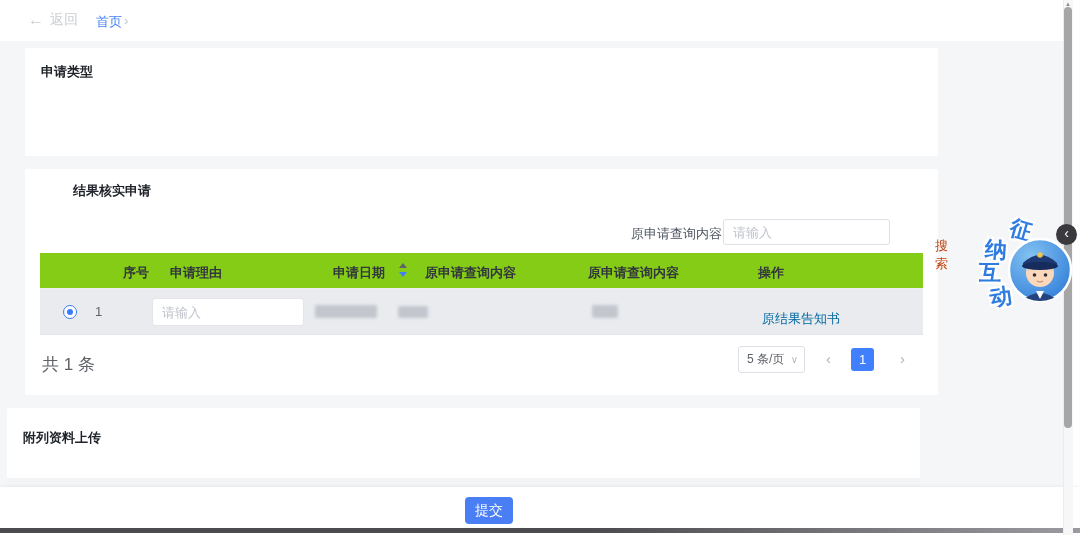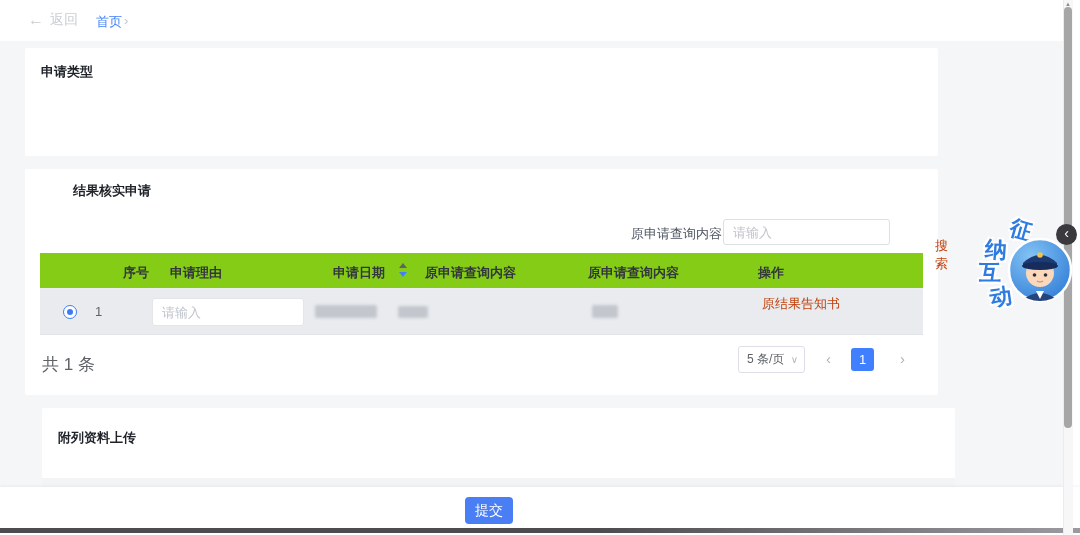--- a/index.html
+++ b/index.html
@@ -54,31 +54,31 @@
 
   .tbl-row { position:relative; height:46px; background:#e9ebef; border-bottom:1px solid #e2e4e8; }
   .row-radio { position:absolute; left:23px; top:16px; }
   .cell-index { position:absolute; left:55px; top:15px; font-size:13px; color:#5f6368; }
   .row-input { position:absolute; left:112px; top:9px; width:152px; height:28px; border:1px solid #e3e5e9; border-radius:3px; font-size:13px; color:#606266; padding:0 9px; outline:none; background:#fff; }
   .row-input::placeholder { color:#c0c4cc; }
   .blob { position:absolute; background:#c3c7cd; border-radius:2px; filter:blur(1.5px); }
   .blob-date   { left:275px; top:16px; width:62px; height:13px; }
   .blob-query  { left:358px; top:17px; width:30px; height:12px; }
   .blob-result { left:552px; top:16px; width:26px; height:13px; }
-  .action-link { position:absolute; left:722px; top:6px; font-size:13px; color:#c2410c; cursor:pointer; }
+  .action-link { position:absolute; left:722px; top:21px; font-size:13px; color:#0369a1; cursor:pointer; }
 
   .total-count { position:absolute; left:17px; top:184px; font-size:17px; color:#5f6368; }
   .page-size { position:absolute; left:713px; top:177px; width:67px; height:27px; border:1px solid #dcdfe6; border-radius:3px; background:#fff; font-size:12px; color:#5f6368; display:flex; align-items:center; justify-content:space-between; padding:0 6px 0 8px; cursor:pointer; }
   .page-size .chev { color:#b4b8bf; font-size:10px; }
   .page-prev { position:absolute; left:801px; top:181px; font-size:15px; color:#aeb2b9; cursor:pointer; }
   .page-cur { position:absolute; left:826px; top:179px; width:23px; height:23px; background:#4080ff; border-radius:3px; color:#fff; font-size:13px; display:flex; align-items:center; justify-content:center; cursor:pointer; }
   .page-next { position:absolute; left:875px; top:181px; font-size:15px; color:#aeb2b9; cursor:pointer; }
 
   
-  .card3 { left:42px; top:408px; width:913px; height:79px; }
+  .card3 { left:7px; top:408px; width:913px; height:79px; }
   .card3 .card-title { position:absolute; left:16px; top:21px; }
   .upload-strip { position:absolute; left:0; top:70px; width:913px; height:9px; background:#f3f4f6; }
 
   
   .footer { position:absolute; left:0; top:487px; width:1080px; height:51px; background:#fff; box-shadow:0 -1px 3px rgba(0,0,0,0.05); }
   .submit-btn { position:absolute; left:465px; top:10px; width:48px; height:27px; background:#4a7ef5; border:none; border-radius:4px; color:#fff; font-size:14px; cursor:pointer; display:flex; align-items:center; justify-content:center; }
   .bottom-line { position:absolute; left:0; top:528px; width:1080px; height:5px; background:linear-gradient(to right,#4c4c50 0%,#4c4c50 55%,#9a9aa0 100%); }
 
   
   .scroll-track { position:absolute; left:1063px; top:0; width:10px; height:535px; background:#f7f7f7; border-left:1px solid #ececec; }

